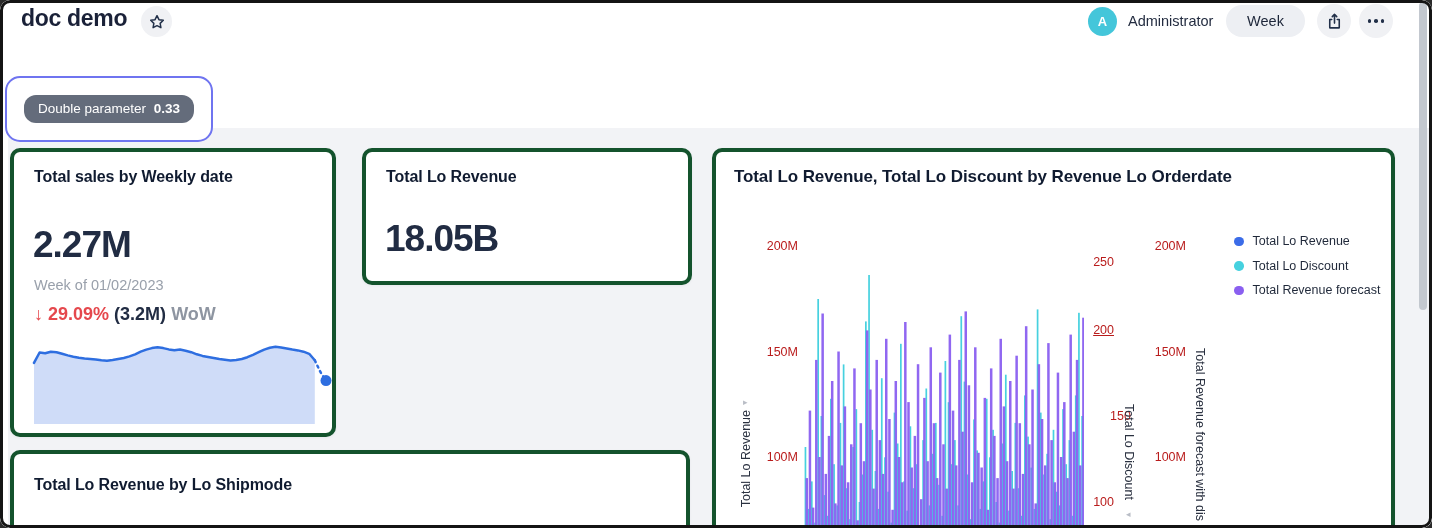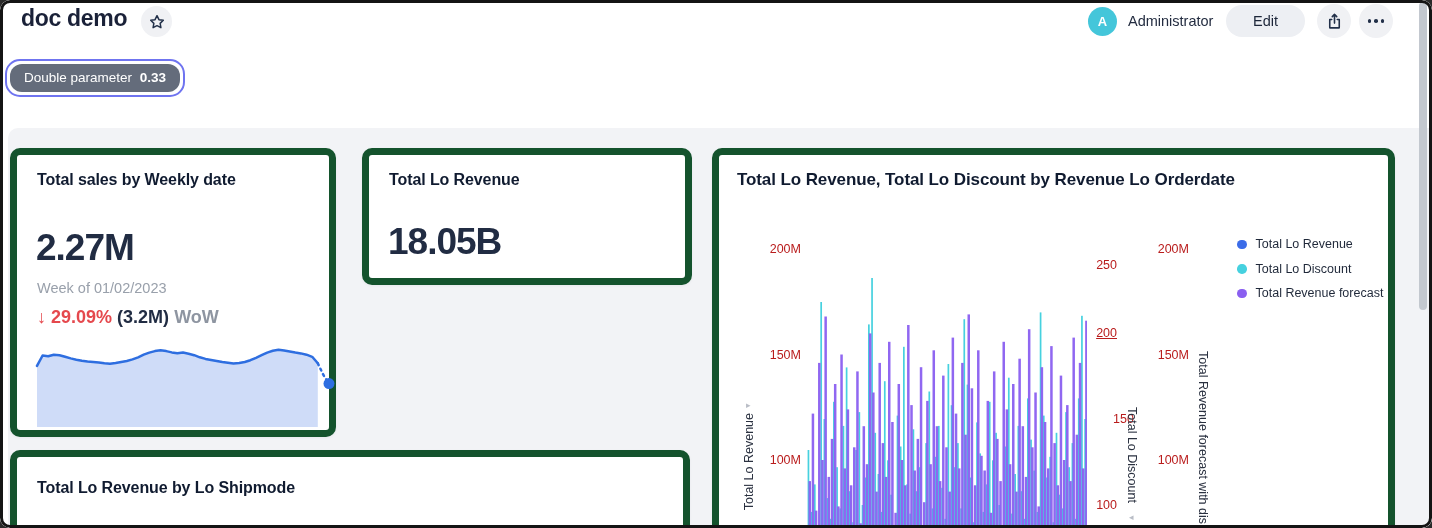--- a/index.html
+++ b/index.html
@@ -15,27 +15,27 @@
   #more-btn { left:1359px; top:4px; width:34px; height:34px; }
   #avatar { position:absolute; left:1088px; top:7px; width:29px; height:29px; border-radius:50%; background:#44c6da; color:#fff;
             font-size:13px; font-weight:700; display:flex; align-items:center; justify-content:center; z-index:3;}
   #admin-name { position:absolute; left:1128px; top:13px; font-size:14.5px; color:#232c40; z-index:3;}
   #edit-btn { position:absolute; left:1226px; top:5px; width:79px; height:32px; border-radius:16px; background:#edeff3;
               font-size:14.5px; color:#1d2639; display:flex; align-items:center; justify-content:center; z-index:3; cursor:pointer;}
   .dots { display:flex; gap:3px; }
   .dots i { width:3.5px; height:3.5px; border-radius:50%; background:#223049; }
 
   
-  #param-chip { position:absolute; left:5px; top:59px; border:2px solid #6f74f0; border-radius:15px; background:#fff; padding:3px; z-index:3; cursor:pointer;}
+  #param-chip { position:absolute; left:5px; top:76px; border:2px solid #6f74f0; border-radius:15px; background:#fff; padding:17px; z-index:3; cursor:pointer;}
   #param-pill { background:#646c7b; border-radius:12px; padding:6px 14px 7px 14px; font-size:13.5px; color:#ffffff; white-space:nowrap;}
   #param-pill b { font-weight:700; margin-left:4px;}
 
   
   #canvas { position:absolute; left:8px; top:128px; right:0; bottom:0; background:#f2f3f6; border-top-left-radius:10px; z-index:1; }
-  .card { position:absolute; background:#fff; border:7px solid #14532d; border-radius:10px; box-shadow:0 1px 3px rgba(25,30,50,.05); z-index:2;}
+  .card { position:absolute; background:#fff; border:4px solid #14532d; border-radius:10px; box-shadow:0 1px 3px rgba(25,30,50,.05); z-index:2;}
   #card-sales   { left:10px;  top:148px; width:326px; height:289px; }
   #card-revenue { left:362px; top:148px; width:330px; height:137px; }
   #card-combo   { left:712px; top:148px; width:683px; height:392px; }
   #card-ship    { left:10px;  top:450px; width:680px; height:88px; }
   .card-title { position:absolute; left:20px; top:16px; font-size:16px; font-weight:700; color:#101b30; letter-spacing:-0.1px;}
   #card-combo .card-title { left:18px; top:15px; font-size:17px; }
 
   .kpi-value { position:absolute; left:19px; top:72px; font-size:37px; font-weight:700; color:#212c43; letter-spacing:-1px;}
   #card-revenue .kpi-value { top:66px; }
   .kpi-sub { position:absolute; left:20px; top:125px; font-size:14.5px; color:#99a0ab; }
@@ -70,21 +70,21 @@
     <svg width="18" height="18" viewBox="0 0 24 24">
       <path d="M12 3.6l2.6 5.3 5.8.8-4.2 4.1 1 5.8-5.2-2.7-5.2 2.7 1-5.8-4.2-4.1 5.8-.8z" fill="none" stroke="#223049" stroke-width="2" stroke-linejoin="round"></path>
     </svg>
   </div>
 
   <div id="avatar">
     <span>A</span>
   </div>
   <div id="admin-name">Administrator</div>
   <div id="edit-btn">
-    <span>Edit</span>
+    <span>Week</span>
   </div>
 
   <div class="icon-circle" id="share-btn">
     <svg width="19" height="19" viewBox="0 0 24 24">
       <g fill="none" stroke="#223049" stroke-width="2" stroke-linecap="round" stroke-linejoin="round">
         <path d="M8.5 9.5 H6 V20 H18 V9.5 H15.5"></path>
         <path d="M12 3 V14 M12 3 L9.2 5.8 M12 3 L14.8 5.8"></path>
       </g>
     </svg>
   </div>

